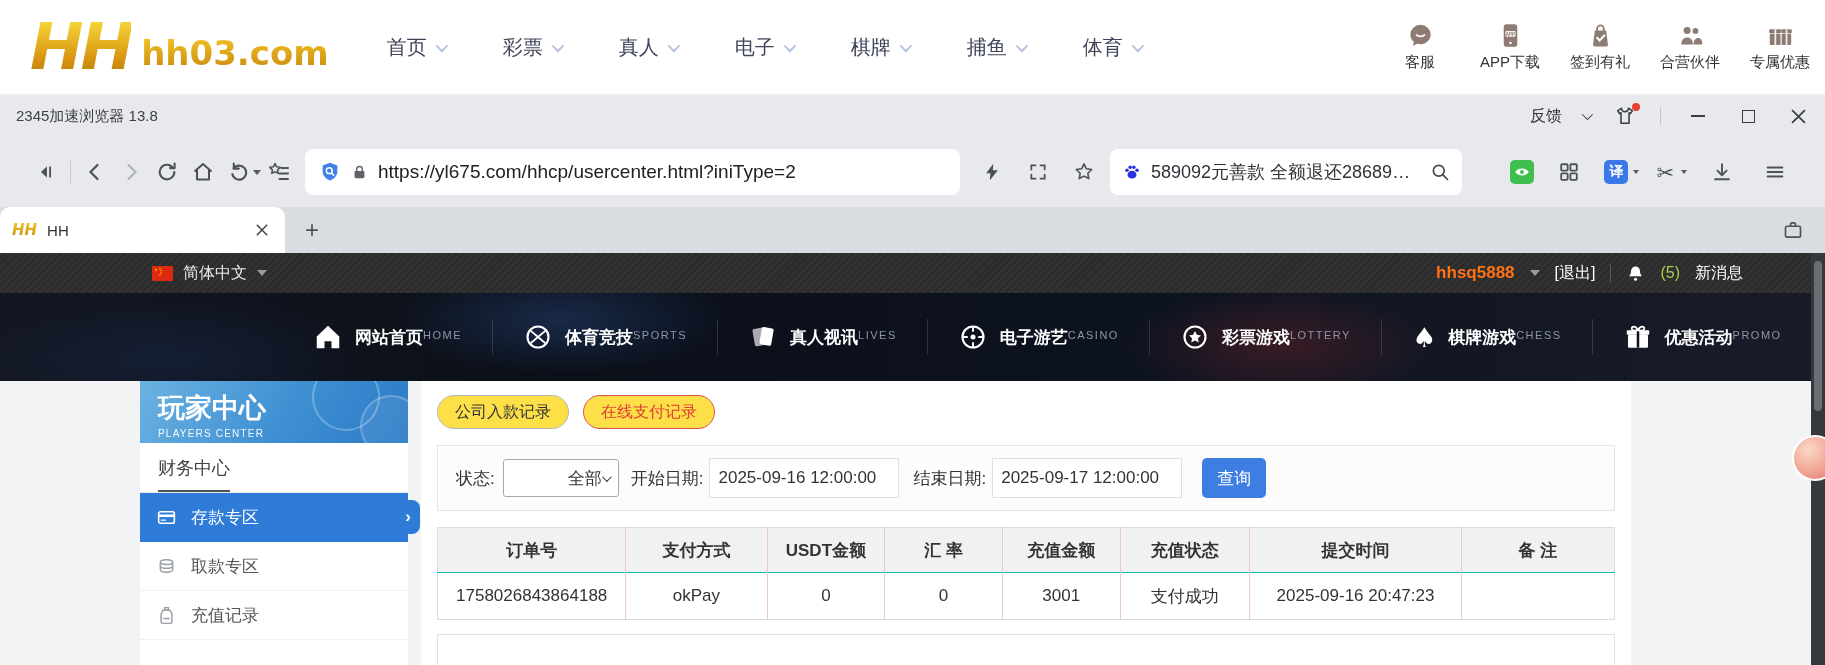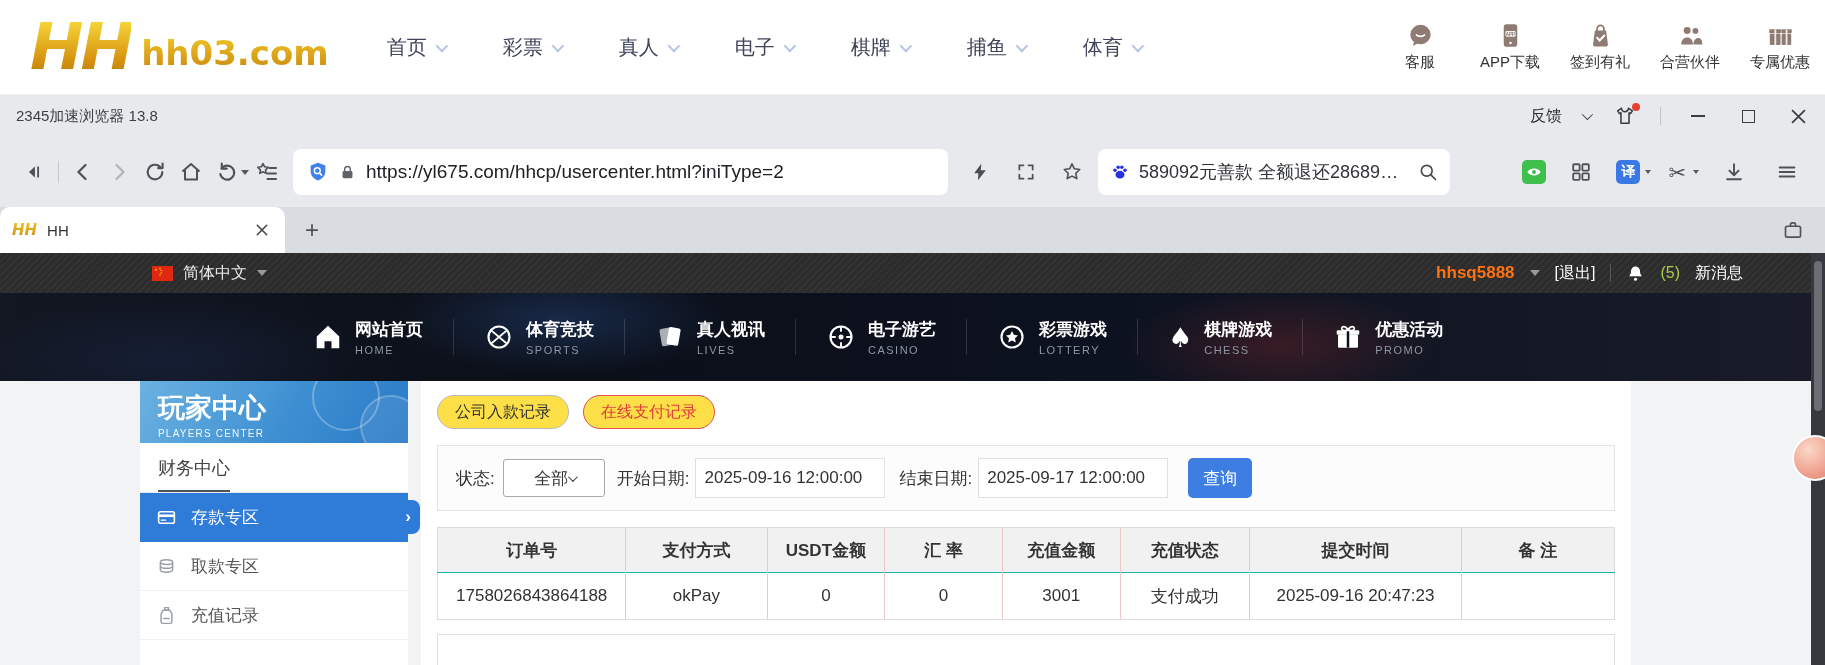--- a/index.html
+++ b/index.html
@@ -28,21 +28,21 @@
   .feedback { display:flex; align-items:center; gap:20px; font-size:16px; color:#333; cursor:pointer; }
   .chev-dn { width:8px; height:8px; border-right:1.6px solid #444; border-bottom:1.6px solid #444; transform:rotate(45deg) translateY(-2px); }
   .shirt-wrap { position:relative; cursor:pointer; }
   .red-dot { position:absolute; top:-2px; right:-4px; width:8px; height:8px; background:#e8402f; border-radius:50%; }
   .tb-div { width:1px; height:18px; background:#c4c6ca; }
   .win-btn { width:26px; height:26px; display:flex; align-items:center; justify-content:center; cursor:pointer; }
   .win-min-glyph { width:14px; height:2px; background:#3a3d42; }
   .win-max-glyph { width:13px; height:13px; border:1.6px solid #3a3d42; }
 
   
-  .toolbar { height:70px; background:#e7e9ed; display:flex; align-items:center; padding:0 16px; }
+  .toolbar { height:70px; background:#e7e9ed; display:flex; align-items:center; padding:0 28px; }
   .tool-btn { width:36px; height:36px; display:flex; align-items:center; justify-content:center; cursor:pointer; flex:none; }
   .tool-div { width:1px; height:22px; background:#c7c9cd; margin:0 6px; }
   .undo-caret { width:0; height:0; border-left:4px solid transparent; border-right:4px solid transparent; border-top:5px solid #55585d; margin-left:-4px; cursor:pointer; }
   .addressbar { width:655px; height:46px; background:#fff; border-radius:8px; display:flex; align-items:center; padding:0 14px; gap:10px; margin-left:8px; cursor:text; }
   .url-text { font-size:19px; color:#202124; white-space:nowrap; overflow:hidden; }
   .mid-icons { display:flex; align-items:center; gap:10px; margin:0 8px 0 14px; }
   .searchbox { width:352px; height:46px; background:#fff; border-radius:8px; display:flex; align-items:center; padding:0 12px; gap:9px; cursor:text; }
   .search-text { flex:1; font-size:18px; color:#2f3237; white-space:nowrap; overflow:hidden; text-overflow:ellipsis; }
   .right-icons { margin-left:auto; display:flex; align-items:center; gap:17px; padding-right:4px; }
   .sq-icon { width:24px; height:24px; border-radius:5px; display:flex; align-items:center; justify-content:center; cursor:pointer; }
@@ -79,21 +79,21 @@
 
   .mainnav { height:88px; display:flex; align-items:center;
     background:
       radial-gradient(240px 80px at 560px 30%, rgba(45,85,150,0.38), transparent 70%),
       radial-gradient(220px 80px at 1280px 60%, rgba(150,45,45,0.30), transparent 70%),
       radial-gradient(280px 90px at 170px 75%, rgba(30,50,95,0.32), transparent 70%),
       linear-gradient(90deg,#131722,#0b0f18 30%,#0d1220 60%,#191c28);
   }
   .mn-items { display:flex; align-items:center; margin-left:283px; }
   .mn-item { display:flex; align-items:center; gap:12px; padding:0 30px; cursor:pointer; }
-  .mn-text { display:flex; flex-direction:column; }
+  .mn-text { display:flex; flex-direction:row; }
   .mn-title { font-size:17px; font-weight:bold; color:#fff; white-space:nowrap; }
   .mn-sub { font-size:11px; color:#8d97a5; letter-spacing:1.5px; margin-top:3px; }
   .mn-sep { width:1px; height:36px; background:rgba(255,255,255,0.14); }
   .spade-glyph { font-family:"DejaVu Sans", sans-serif; font-size:27px; color:#fff; line-height:1; }
 
   
   .page-body { height:284px; background:#f2f3f5; display:flex; padding-left:140px; }
 
   .sidebar { width:268px; background:#fff; flex:none; display:flex; flex-direction:column; }
   .sb-header { height:62px; position:relative; overflow:hidden; padding:9px 0 0 18px;
@@ -112,21 +112,21 @@
 
   .gutter { width:13px; flex:none; }
 
   .panel { flex:1; background:#fff; margin-right:194px; overflow:hidden; }
   .pill-row { display:flex; gap:14px; padding:14px 16px; }
   .pill { height:34px; line-height:32px; padding:0 17px; border-radius:17px; border:1px solid #b9b9b9; background:#fde047; font-size:16px; color:#333; cursor:pointer; white-space:nowrap; }
   .pill.active { border-color:#e0514f; color:#e23c3c; }
 
   .filter-box { margin:2px 16px 0; border:1px solid #e4e4e4; background:#fcfcfc; height:66px; display:flex; align-items:center; padding:0 18px; font-size:17px; color:#333; }
   .f-label { white-space:nowrap; }
-  .select { width:102px; height:38px; border:1px solid #a9a9a9; border-radius:3px; background:#fff; display:flex; align-items:center; justify-content:center; padding:0 9px 0 11px; margin:0 12px 0 8px; cursor:pointer; }
+  .select { width:116px; height:38px; border:1px solid #a9a9a9; border-radius:3px; background:#fff; display:flex; align-items:center; justify-content:flex-end; padding:0 9px 0 11px; margin:0 12px 0 8px; cursor:pointer; }
   .select-caret { width:7px; height:7px; border-right:1.8px solid #333; border-bottom:1.8px solid #333; transform:rotate(45deg) translateY(-2px); }
   .date-input { width:190px; height:40px; border:1px solid #e0e0e0; background:#fff; font-family:"Liberation Sans", sans-serif; font-size:17px; color:#333; padding:0 8px; margin:0 14px 0 6px; }
   .btn-query { width:64px; height:40px; background:#3e7ee2; border:none; border-radius:5px; color:#fff; font-size:17px; font-family:"Liberation Sans", sans-serif; cursor:pointer; margin-left:6px; }
 
   .data-table { width:calc(100% - 32px); margin:16px 16px 0; border-collapse:collapse; table-layout:fixed; border:1px solid #dcdcdc; }
   .data-table th { height:45px; background:#f1f1f1; font-size:17px; font-weight:bold; color:#333; border-left:1px solid #ecc9c9; }
   .data-table td { height:47px; text-align:center; font-size:17px; color:#333; border-left:1px solid #ecc9c9; border-top:1px solid #14b8a6; background:#fff; }
   .data-table th:first-child, .data-table td:first-child { border-left:none; }
 
   .next-panel { margin:14px 16px 0; border:1px solid #e0e0e0; height:40px; background:#fff; }

